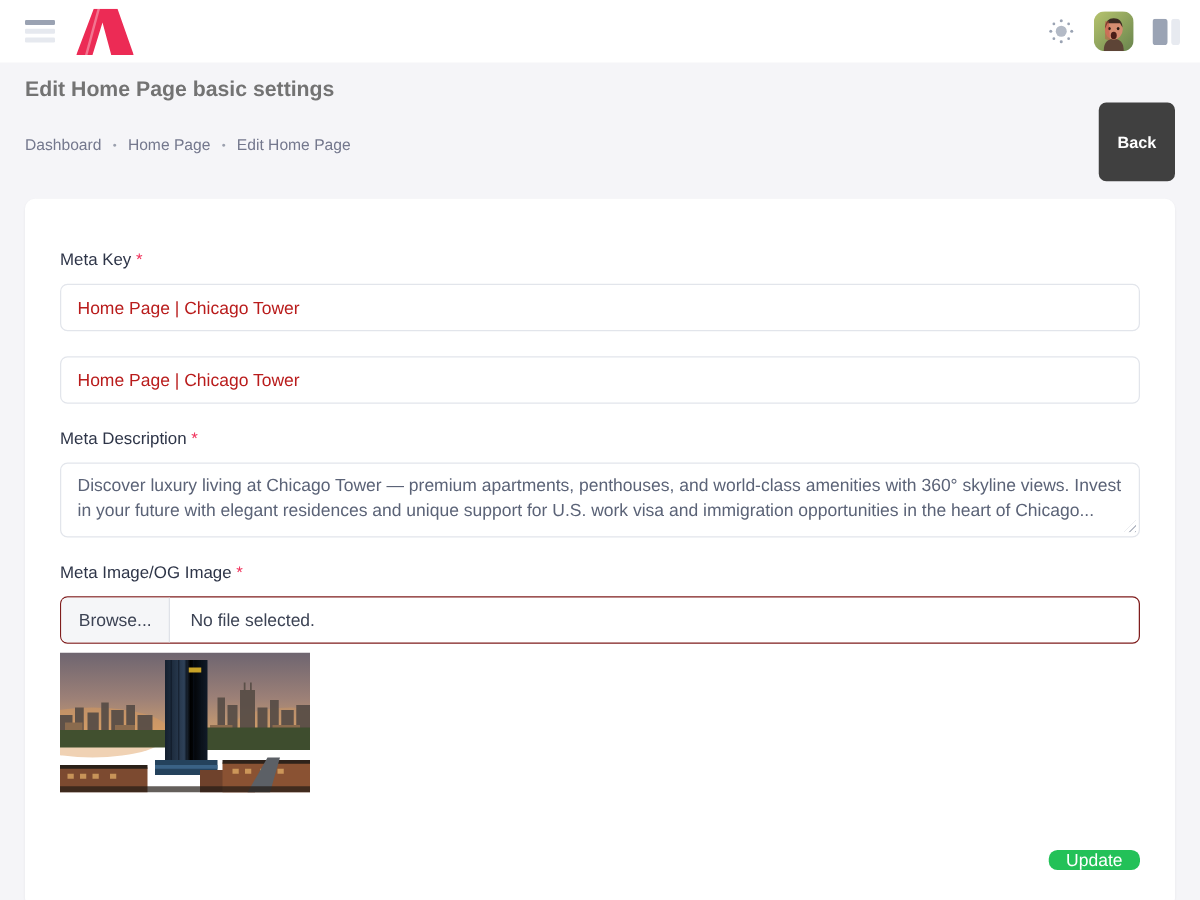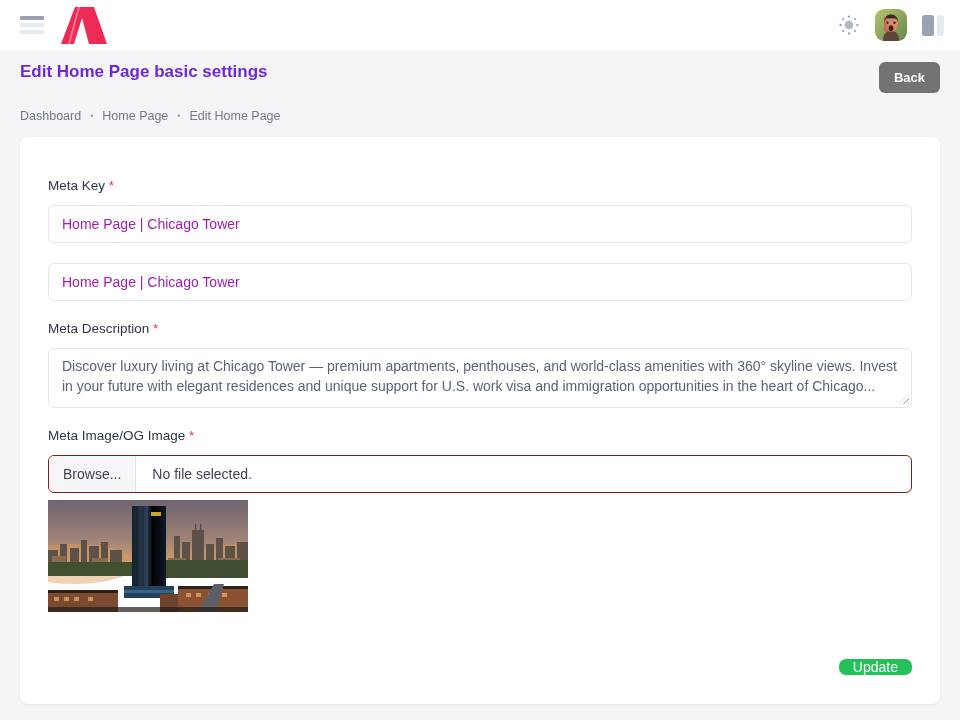--- a/index.html
+++ b/index.html
@@ -23,38 +23,38 @@
   .bar-light { background:#e6e9ef; }
   .logo svg { display:block; }
   .h-right { display:flex; align-items:center; gap:15px; }
   .icon-btn { display:flex; align-items:center; justify-content:center; cursor:pointer; }
   .avatar { width:32px; height:32px; border-radius:9px; overflow:hidden; cursor:pointer; }
   .avatar svg { display:block; }
 
   
   .main { height:670px; background:#f5f5f8; padding:12px 20px 0; }
   .page-head { display:flex; justify-content:space-between; align-items:flex-start; }
-  .page-title { margin:0; font-size:17px; font-weight:bold; color:#6d28d9; }
+  .page-title { margin:0; font-size:17px; font-weight:bold; color:#737373; }
   .breadcrumb { margin-top:27px; display:flex; align-items:center; gap:9px;
                 font-size:12.5px; color:#74788d; }
   .crumb { color:#74788d; }
   .crumb-sep { font-size:9px; color:#9ba0ae; }
-  .back-btn { background:#737373; color:#fff; border:none; border-radius:6px;
-              font-size:13px; font-weight:bold; padding:8px 15px; margin-top:0;
+  .back-btn { background:#404040; color:#fff; border:none; border-radius:6px;
+              font-size:13px; font-weight:bold; padding:24px 15px; margin-top:20px;
               cursor:pointer; font-family:inherit; }
 
   
   .card { background:#fff; border-radius:8px; margin-top:14px; height:567px;
           padding:41px 28px 28px; position:relative;
           box-shadow:0 1px 2px rgba(56,65,74,.08); }
   .group { margin-bottom:20px; }
   .field-label { display:block; font-size:13.5px; color:#2e3548; margin-bottom:12px; }
   .req { color:#f0305a; }
   .text-input { width:100%; height:38px; border:1px solid #e2e5eb; border-radius:6px;
-                padding:0 13px; font-size:14px; color:#a21caf; background:#fff;
+                padding:0 13px; font-size:14px; color:#b91c1c; background:#fff;
                 font-family:inherit; outline:none; }
   .ta-wrap { position:relative; }
   .desc-textarea { width:100%; height:60px; border:1px solid #e2e5eb; border-radius:6px;
                    padding:7px 13px; font-size:14px; line-height:20px; color:#5b6377;
                    resize:none; overflow:hidden; font-family:inherit; outline:none;
                    display:block; }
   .resize-handle { position:absolute; right:3px; bottom:4px; width:10px; height:10px;
                    background:repeating-linear-gradient(-45deg,#b9bec8 0 1px,transparent 1px 3.4px);
                    clip-path:polygon(100% 0,100% 100%,0 100%); }
   .file-input { display:flex; align-items:center; height:38px; border:1px solid #7f1d1d;

